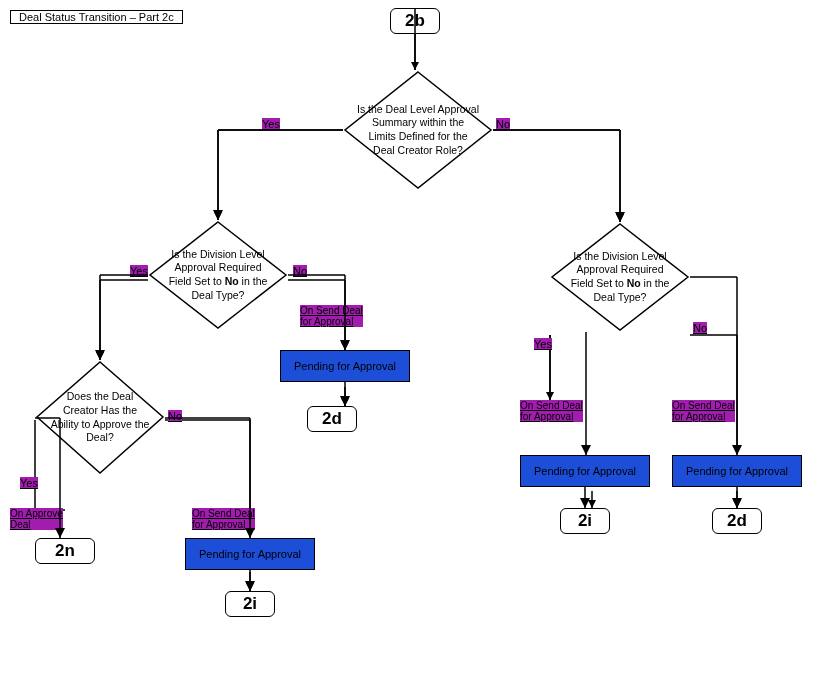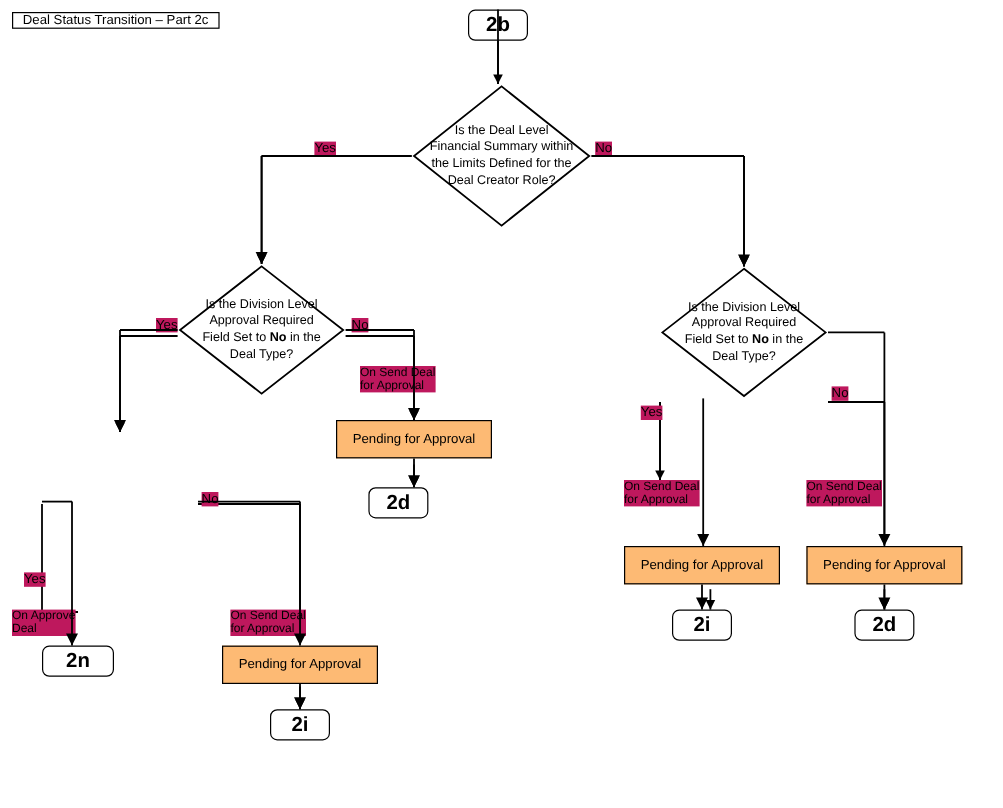--- a/index.html
+++ b/index.html
@@ -67,33 +67,34 @@
       line-height: 1.3;
       padding: 4px;
     }
     .diamond-text b {
       font-weight: bold;
     }
     
     .status-box {
       position: absolute;
       border: 1.5px solid #000;
-      background: #fdba74;
+      background: #1d4ed8;
       display: flex;
       align-items: center;
       justify-content: center;
       text-align: right;
       font-size: 11px;
       padding: 4px;
     }
     
     .line-label {
       position: absolute;
       font-size: 11px;
-      background: #be185d;
+      background: #a21caf;
+      text-decoration: underline;
     }
     svg.lines {
       position: absolute;
       top: 0; left: 0;
       width: 836px;
       height: 673px;
       pointer-events: none;
     }
   </style>
 </head>
@@ -153,21 +154,21 @@
   <div class="title-box">Deal Status Transition – Part 2c</div>
 
   <div class="node-rect bold-text" style="left:390px; top:8px; width:50px; height:26px;">2b</div>
 
   <div class="diamond-wrapper" style="left:343px; top:70px; width:150px; height:120px;">
     <div class="diamond-inner" style="width:150px; height:120px;">
       <svg width="150" height="120">
         <polygon points="75,2 148,60 75,118 2,60" fill="white" stroke="black" stroke-width="1.5"></polygon>
       </svg>
       <div class="diamond-text" style="width:130px;">
-        Is the Deal Level Financial Summary within the Limits Defined for the Deal Creator Role?
+        Is the Deal Level Approval Summary within the Limits Defined for the Deal Creator Role?
       </div>
     </div>
   </div>
 
   <div class="line-label" style="left:262px; top:118px;">Yes</div>
 
   <div class="line-label" style="left:496px; top:118px;">No</div>
 
   <div class="diamond-wrapper" style="left:148px; top:220px; width:140px; height:110px;">
     <div class="diamond-inner" style="width:140px; height:110px;">
@@ -192,20 +193,30 @@
   </div>
 
   <div class="line-label" style="left:130px; top:265px;">Yes</div>
 
   <div class="line-label" style="left:293px; top:265px;">No</div>
 
   <div class="line-label" style="left:534px; top:338px;">Yes</div>
 
   <div class="line-label" style="left:693px; top:322px;">No</div>
 
+  <div class="diamond-wrapper" style="left:35px; top:360px; width:130px; height:115px;">
+    <div class="diamond-inner" style="width:130px; height:115px;">
+      <svg width="130" height="115">
+        <polygon points="65,2 128,57 65,113 2,57" fill="white" stroke="black" stroke-width="1.5"></polygon>
+      </svg>
+      <div class="diamond-text" style="width:110px;">
+        Does the Deal Creator Has the Ability to Approve the Deal?
+      </div>
+    </div>
+  </div>
 
   <div class="line-label" style="left:20px; top:477px;">Yes</div>
 
   <div class="line-label" style="left:168px; top:410px;">No</div>
 
   <div class="line-label" style="left:300px; top:305px; font-size:10px;">On Send Deal<br>for Approval</div>
 
   <div class="status-box" style="left:280px; top:350px; width:130px; height:32px;">
     Pending for Approval
   </div>

